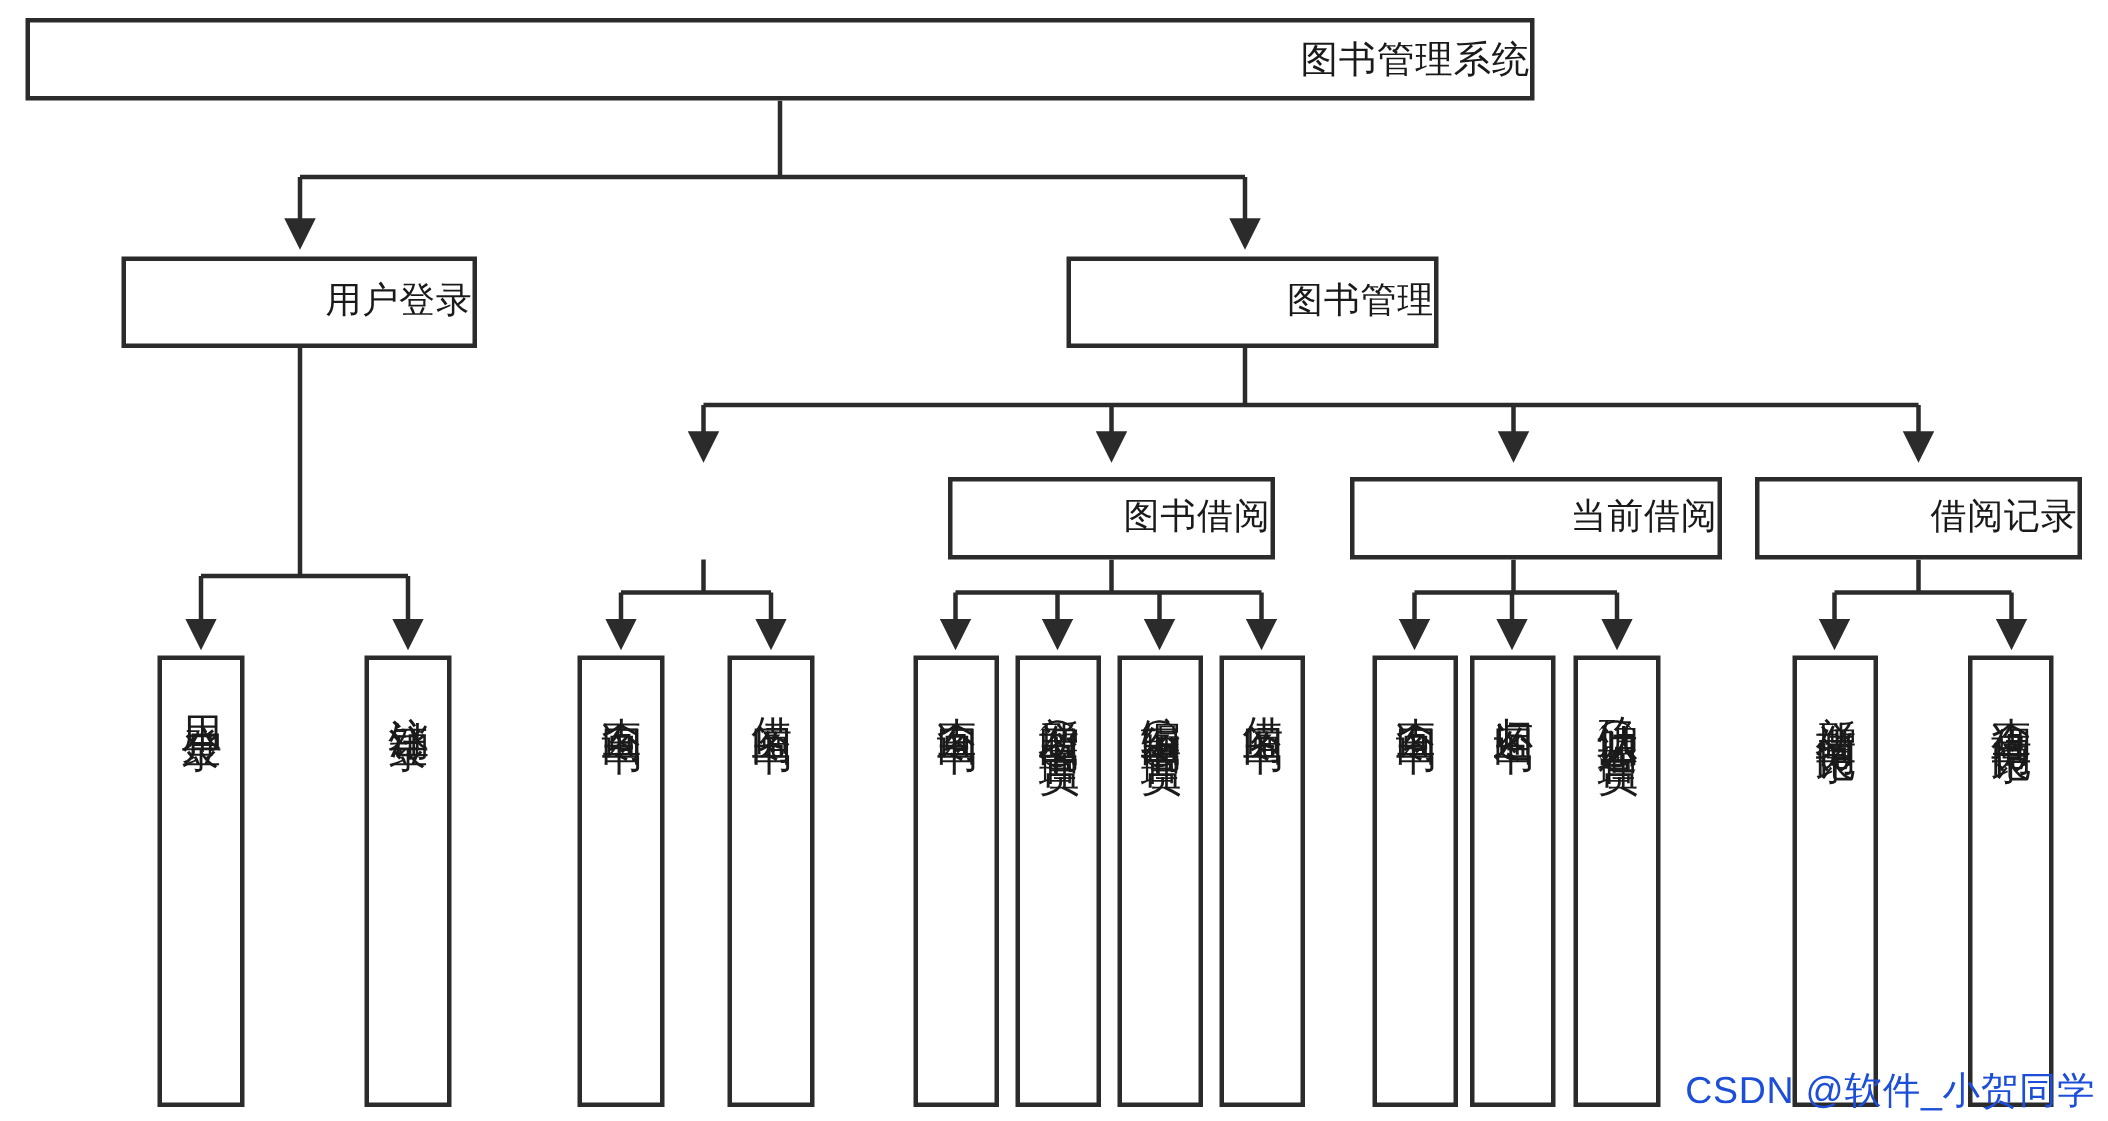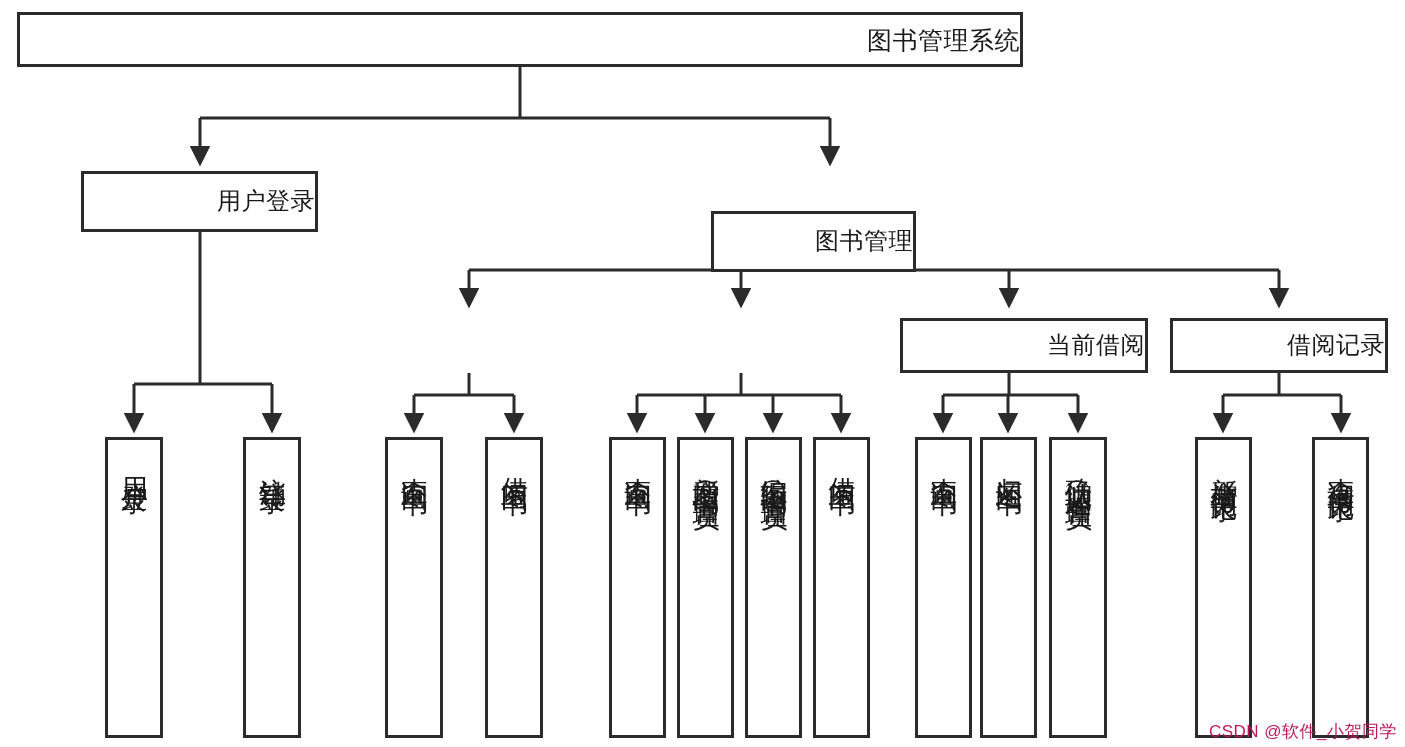--- a/index.html
+++ b/index.html
@@ -62,22 +62,22 @@
     -webkit-writing-mode: vertical-rl;
     font-size: 27px;
     line-height: 1.0;
     letter-spacing: 4px;
     white-space: nowrap;
   }
   #watermark {
     position: absolute;
     right: 8px;
     bottom: 4px;
-    font-size: 17px;
-    color: #be185d;
+    font-size: 25px;
+    color: #1d4ed8;
     letter-spacing: 0.5px;
     white-space: nowrap;
     user-select: none;
   }
 </style>
 </head>
 <body>
 
 <div id="diagram-canvas">
 
@@ -132,25 +132,28 @@
   </svg>
 
   <div class="node root" style="left:17px; top:12px; width:1006px; height:55px;">
     <span class="node-label">图书管理系统</span>
   </div>
 
   <div class="node branch" style="left:81px; top:171px; width:237px; height:61px;">
     <span class="node-label">用户登录</span>
   </div>
 
-  <div class="node branch" style="left:711px; top:171px; width:205px; height:61px;margin-top:40px;">
+  <div class="node branch" style="left:711px; top:171px; width:248px; height:61px;">
     <span class="node-label">图书管理</span>
   </div>
 
 
+  <div class="node branch" style="left:632px; top:318px; width:218px; height:55px;">
+    <span class="node-label">图书借阅</span>
+  </div>
 
   <div class="node branch" style="left:900px; top:318px; width:248px; height:55px;">
     <span class="node-label">当前借阅</span>
   </div>
 
   <div class="node branch" style="left:1170px; top:318px; width:218px; height:55px;">
     <span class="node-label">借阅记录</span>
   </div>
 
   <div class="node leaf" style="left:105px; top:437px; width:58px; height:301px;">

